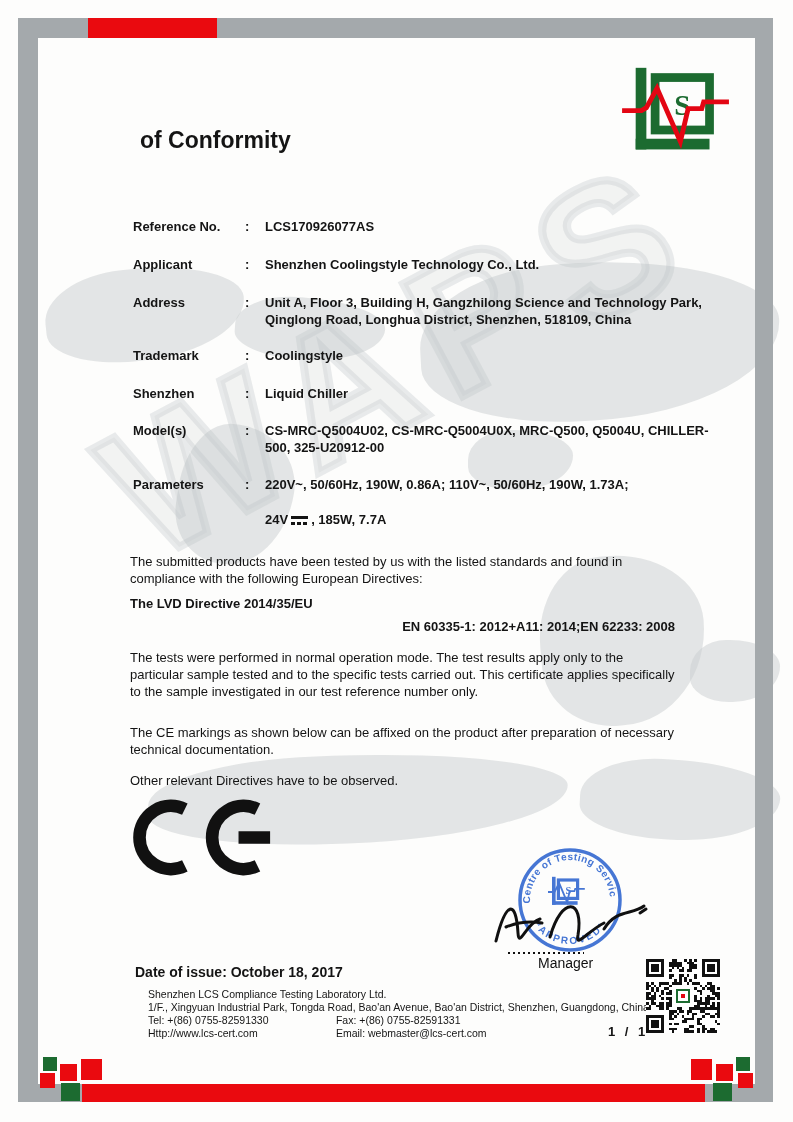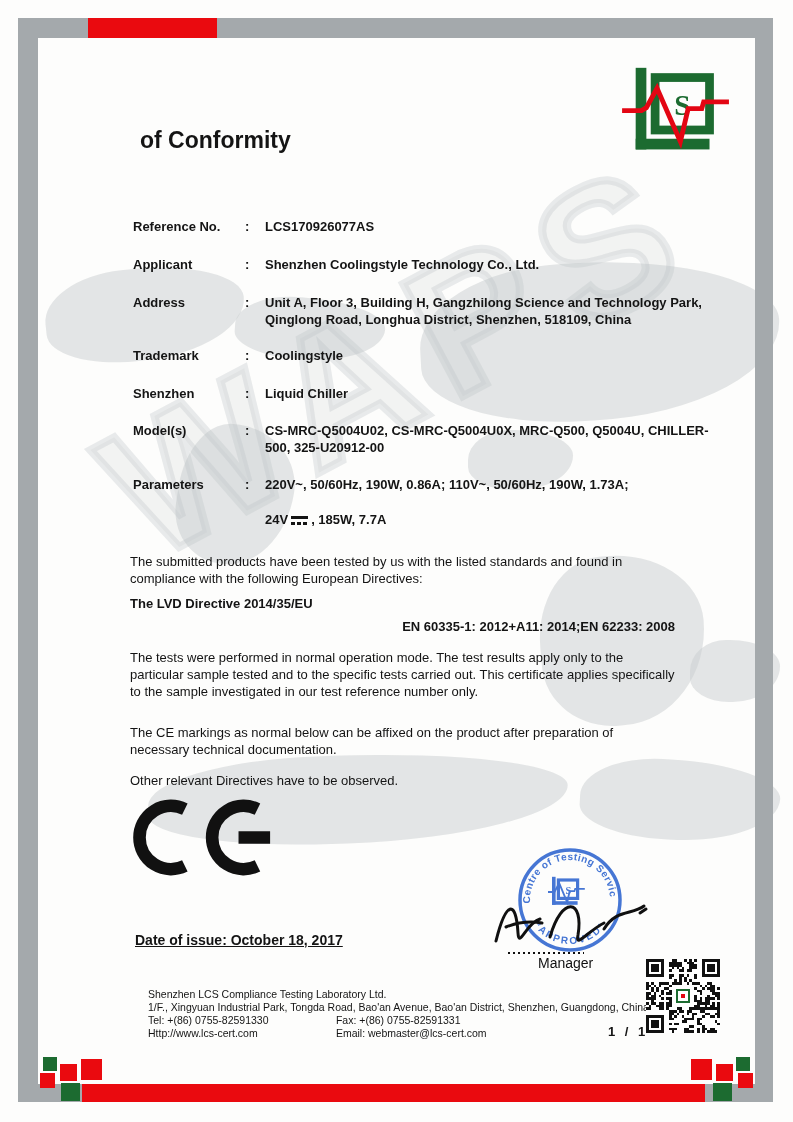--- a/index.html
+++ b/index.html
@@ -50,21 +50,21 @@
   .st-intro{margin-bottom:8px;}
   .st-lvd{font-weight:bold;margin-bottom:6px;}
   .st-standards{display:flex;justify-content:flex-end;font-weight:bold;margin-bottom:14px;}
   .st-tests{margin-bottom:24px;}
   .st-ce{margin-bottom:14px;}
 
   
   .ce-mark{position:absolute;left:128px;top:798px;z-index:2;}
 
   
-  .date-line{position:absolute;left:135px;top:932px;z-index:2;font-size:14px;font-weight:bold;text-decoration:underline;}
+  .date-line{position:absolute;left:135px;top:964px;z-index:2;font-size:14px;font-weight:bold;}
 
   
   .stamp{position:absolute;left:492px;top:843px;z-index:2;}
 
   
   .footer{position:absolute;left:148px;top:988px;width:540px;z-index:2;font-size:10.5px;line-height:13px;}
   .foot-col{display:inline-block;width:185px;}
   .page-num{position:absolute;left:608px;top:1024px;z-index:2;font-size:13px;font-weight:bold;letter-spacing:3px;}
 
   
@@ -166,21 +166,21 @@
   </div>
 
   <div class="statements">
     <p class="para st-intro">The submitted products have been tested by us with the listed standards and found in compliance with the following European Directives:</p>
     <p class="para st-lvd">The LVD Directive 2014/35/EU</p>
     <div class="st-standards">
       <span>EN 60335-1: 2012+A11: 2014;</span>
       <span>EN 62233: 2008</span>
     </div>
     <p class="para st-tests">The tests were performed in normal operation mode. The test results apply only to the particular sample tested and to the specific tests carried out. This certificate applies specifically to the sample investigated in our test reference number only.</p>
-    <p class="para st-ce">The CE markings as normal below can be affixed on the product after preparation of necessary technical documentation.</p>
+    <p class="para st-ce">The CE markings as shown below can be affixed on the product after preparation of necessary technical documentation.</p>
     <p class="para">Other relevant Directives have to be observed.</p>
   </div>
 
   <div class="ce-mark">
     <svg width="150" height="79" viewBox="0 0 190 100">
       <path d="M 72,14 A 40,40 0 1 0 72,86" fill="none" stroke="#111" stroke-width="16"></path>
       <path d="M 164,14 A 40,40 0 1 0 164,86" fill="none" stroke="#111" stroke-width="16"></path>
       <path d="M 140,50 L 180,50" fill="none" stroke="#111" stroke-width="16"></path>
     </svg>
   </div>

